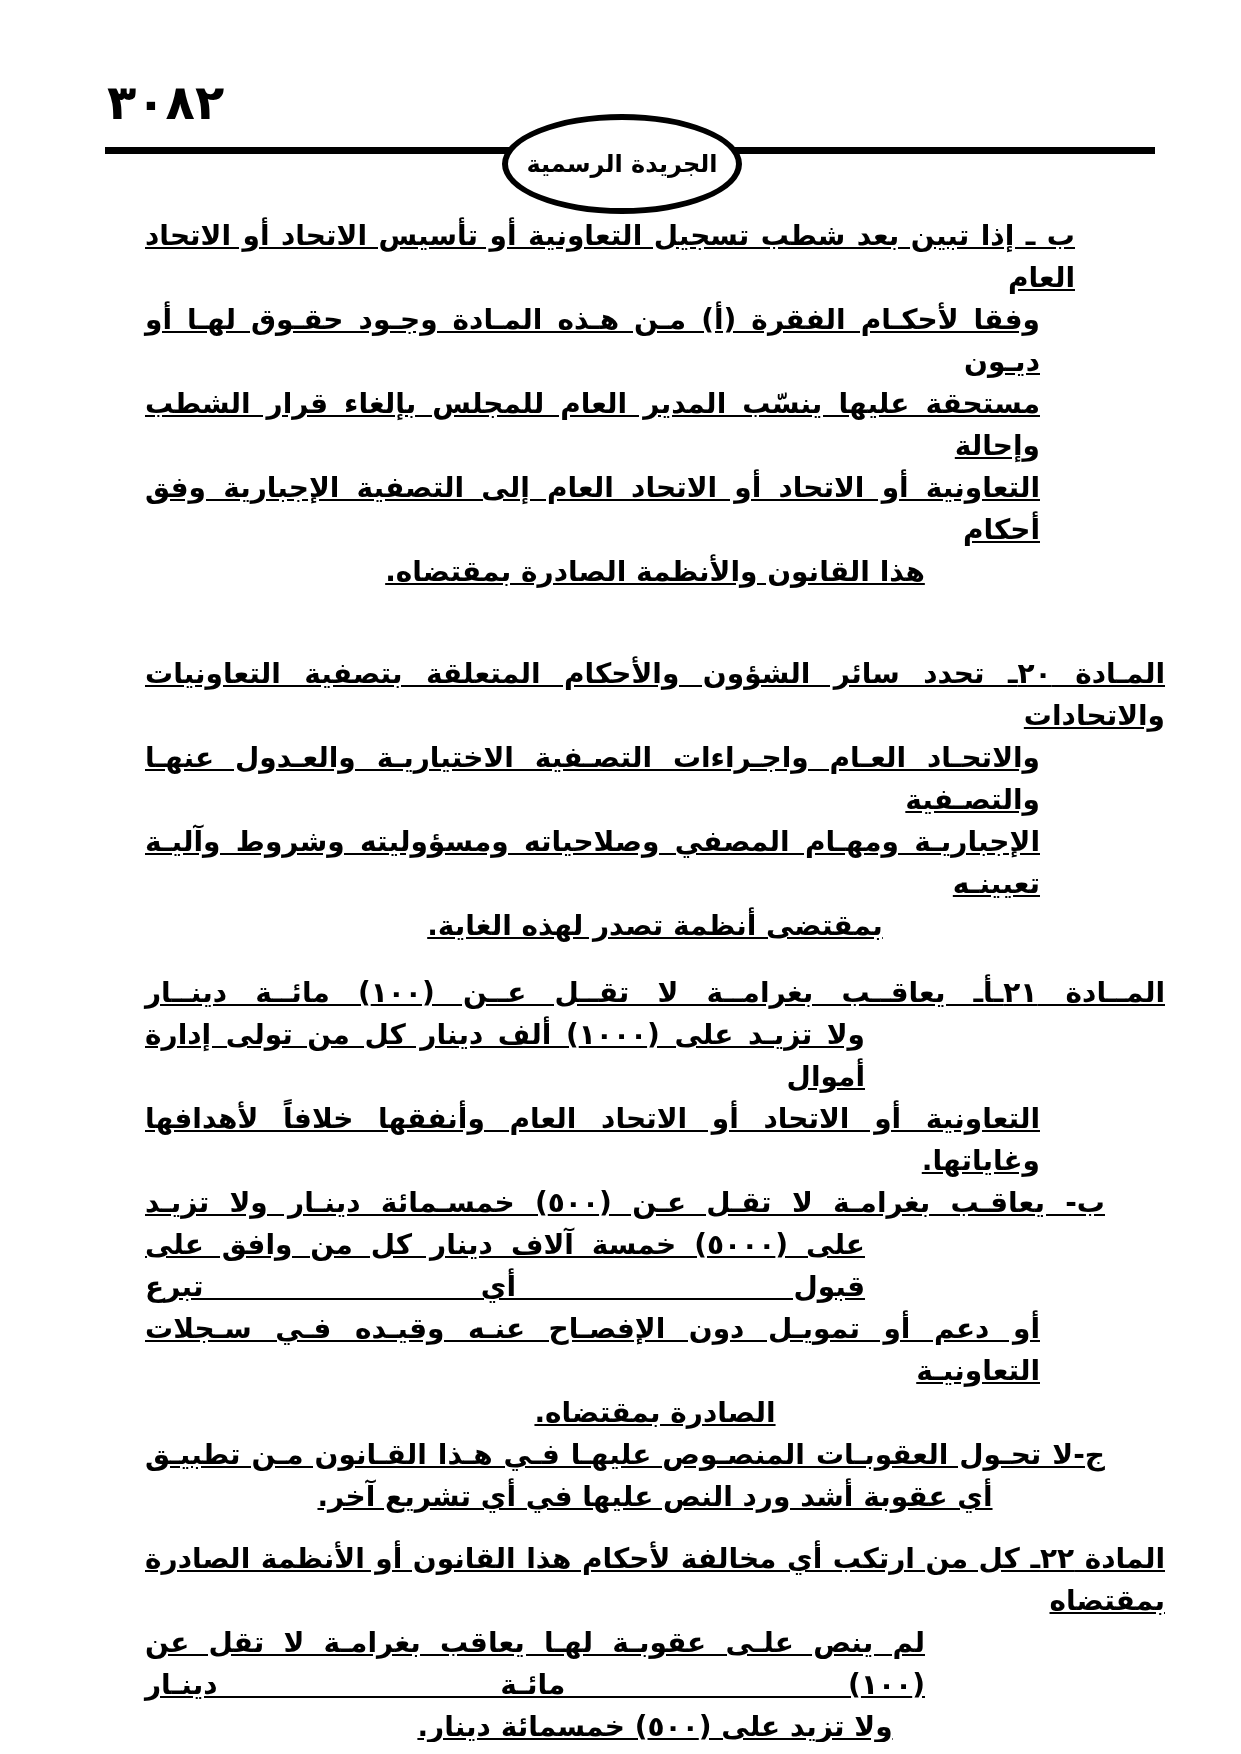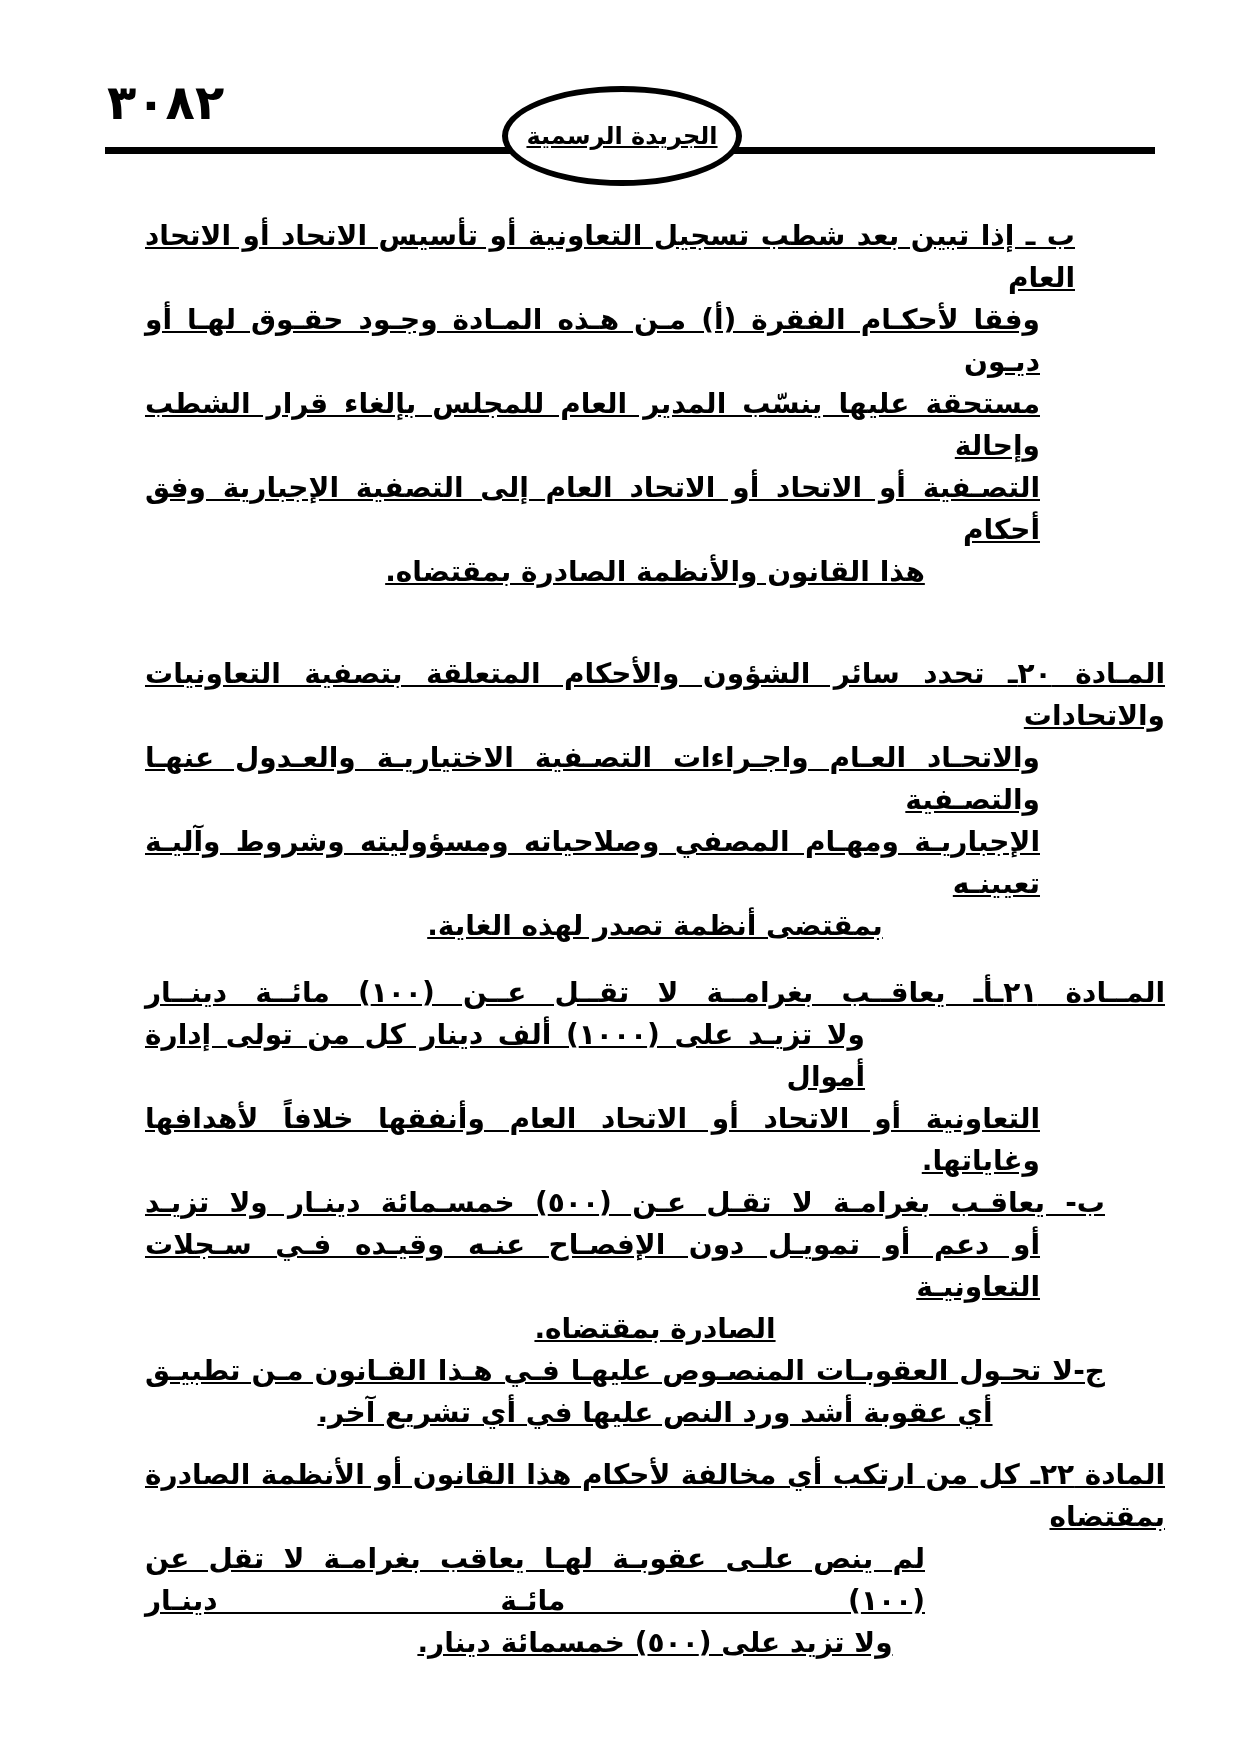--- a/index.html
+++ b/index.html
@@ -16,24 +16,24 @@
   .pagenum{
     position:absolute;top:78px;left:107px;
     font-size:48px;letter-spacing:5px;line-height:1;
     direction:rtl;
   }
   .rule{
     position:absolute;top:147px;left:105px;width:1050px;height:7px;
     background:#000;
   }
   .oval{
-    position:absolute;top:86px;left:502px;width:228px;height:88px;
+    position:absolute;top:114px;left:502px;width:228px;height:88px;
     border:6px solid #000;border-radius:50%;
     background:#fff;
-    display:flex;align-items:center;justify-content:center;text-decoration:underline;
+    display:flex;align-items:center;justify-content:center;
   }
   .oval-label{font-size:24px;direction:rtl;white-space:nowrap;}
   
   .textcol{
     position:absolute;top:215px;right:76px;
     width:1060px;
     direction:rtl;
   }
   .para{margin:0 0 0 0;text-decoration:underline;}
   .m60{margin-top:60px;} .m25{margin-top:25px;} .m20{margin-top:20px;}
@@ -63,36 +63,37 @@
   <div class="oval">
     <span class="oval-label">الجريدة الرسمية</span>
   </div>
 
   <div class="textcol">
 
     <div class="para">
       <div class="ln i90">ب ـ إذا تبين بعد شطب تسجيل التعاونية أو تأسيس الاتحاد أو الاتحاد العام</div>
       <div class="ln i125">وفقا لأحكـام الفقرة (أ) مـن هـذه المـادة وجـود حقـوق لهـا أو ديـون</div>
       <div class="ln i125">مستحقة عليها ينسّب المدير العام للمجلس بإلغاء قرار الشطب وإحالة</div>
-      <div class="ln i125">التصـفية أو الاتحاد أو الاتحاد العام إلى التصفية الإجبارية وفق أحكام</div>
+      <div class="ln i125">التعاونية أو الاتحاد أو الاتحاد العام إلى التصفية الإجبارية وفق أحكام</div>
       <div class="ctr">هذا القانون والأنظمة الصادرة بمقتضاه.</div>
     </div>
 
     <div class="para m60">
       <div class="ln">المـادة ٢٠ـ تحدد سائر الشؤون والأحكام المتعلقة بتصفية التعاونيات والاتحادات</div>
       <div class="ln i125">والاتحـاد العـام واجـراءات التصـفية الاختياريـة والعـدول عنهـا والتصـفية</div>
       <div class="ln i125">الإجباريـة ومهـام المصفي وصلاحياته ومسؤوليته وشروط وآليـة تعيينـه</div>
       <div class="ctr">بمقتضى أنظمة تصدر لهذه الغاية.</div>
     </div>
 
     <div class="para m25">
       <div class="ln">المــادة ٢١ـأـ يعاقــب بغرامــة لا تقــل عــن (١٠٠) مائــة دينــار</div>
       <div class="ln i300">ولا تزيـد على (١٠٠٠) ألف دينار كل من تولى إدارة أموال</div>
       <div class="ln i125">التعاونية أو الاتحاد أو الاتحاد العام وأنفقها خلافاً لأهدافها وغاياتها.</div>
       <div class="ln i60">ب- يعاقـب بغرامـة لا تقـل عـن (٥٠٠) خمسـمائة دينـار ولا تزيـد</div>
+      <div class="ln i300">على (٥٠٠٠) خمسة آلاف دينار كل من وافق على قبول أي تبرع</div>
       <div class="ln i125">أو دعم أو تمويـل دون الإفصـاح عنـه وقيـده فـي سـجلات التعاونيـة</div>
       <div class="ctr">الصادرة بمقتضاه.</div>
       <div class="ln i60">ج-لا تحـول العقوبـات المنصـوص عليهـا فـي هـذا القـانون مـن تطبيـق</div>
       <div class="ctr">أي عقوبة أشد ورد النص عليها في أي تشريع آخر.</div>
     </div>
 
     <div class="para m20">
       <div class="ln">المادة ٢٢ـ كل من ارتكب أي مخالفة لأحكام هذا القانون أو الأنظمة الصادرة بمقتضاه</div>
       <div class="ln i240">لم ينص علـى عقوبـة لهـا يعاقب بغرامـة لا تقل عن (١٠٠) مائـة دينـار</div>
       <div class="ctr">ولا تزيد على (٥٠٠) خمسمائة دينار.</div>

